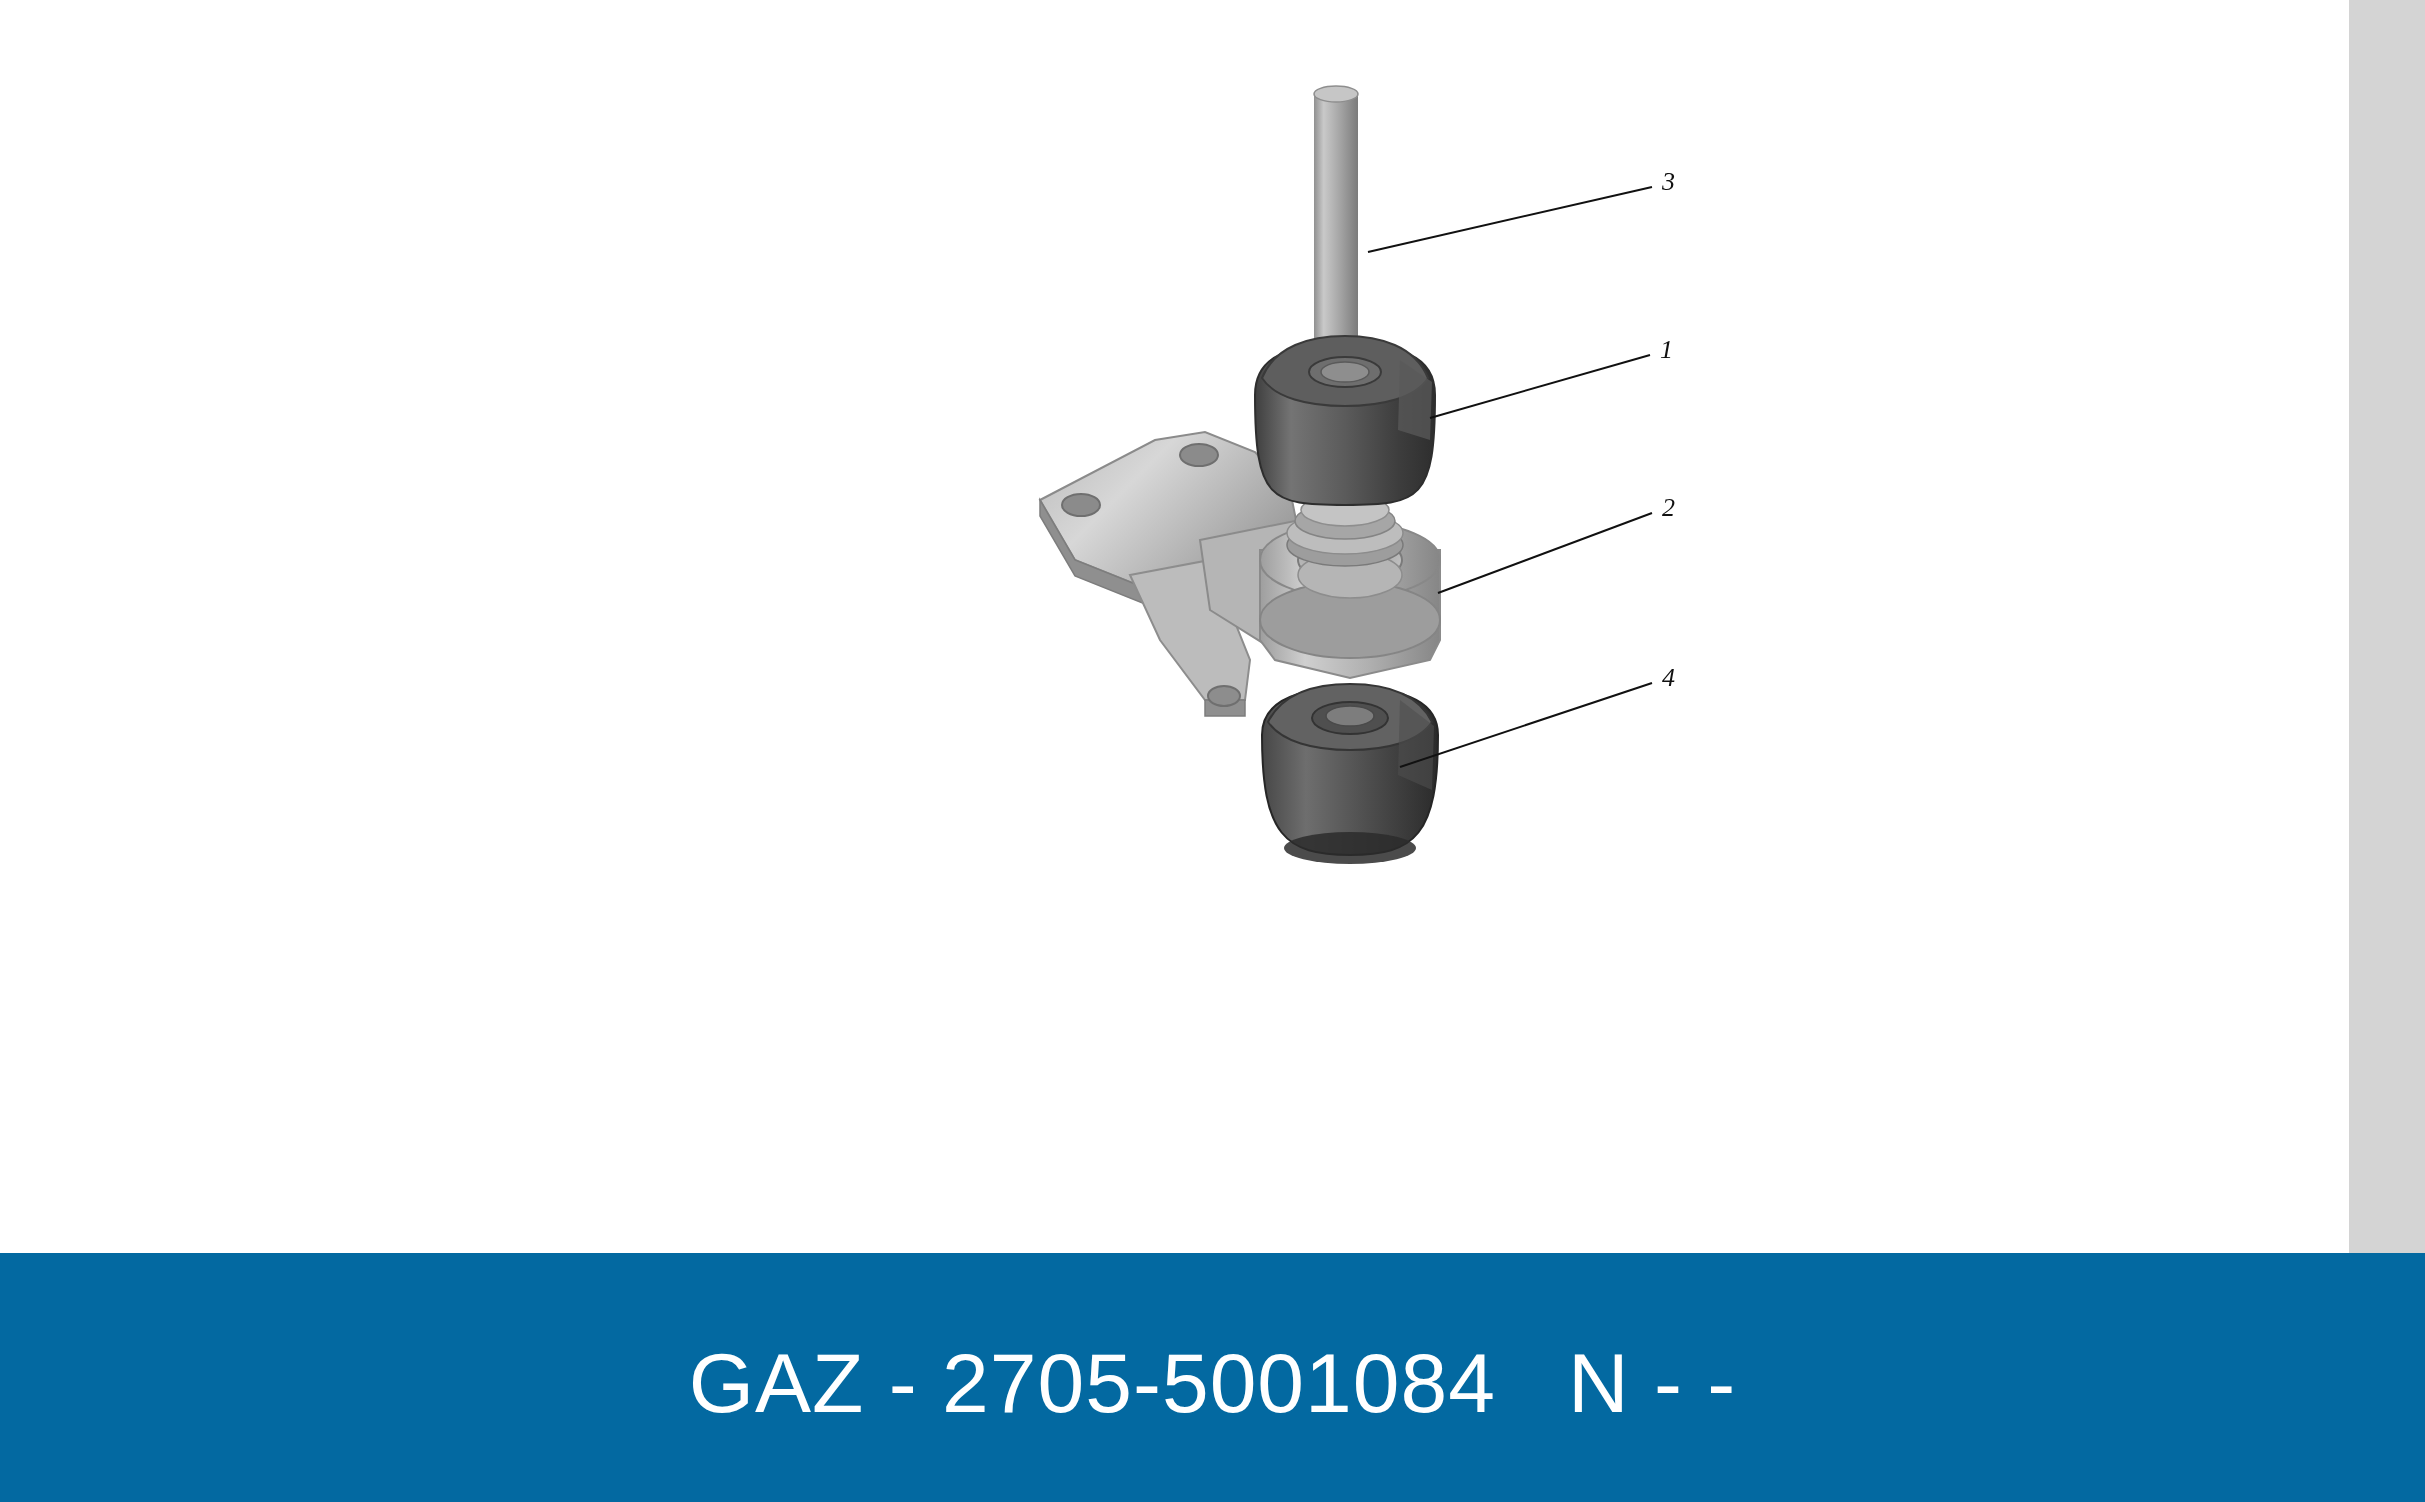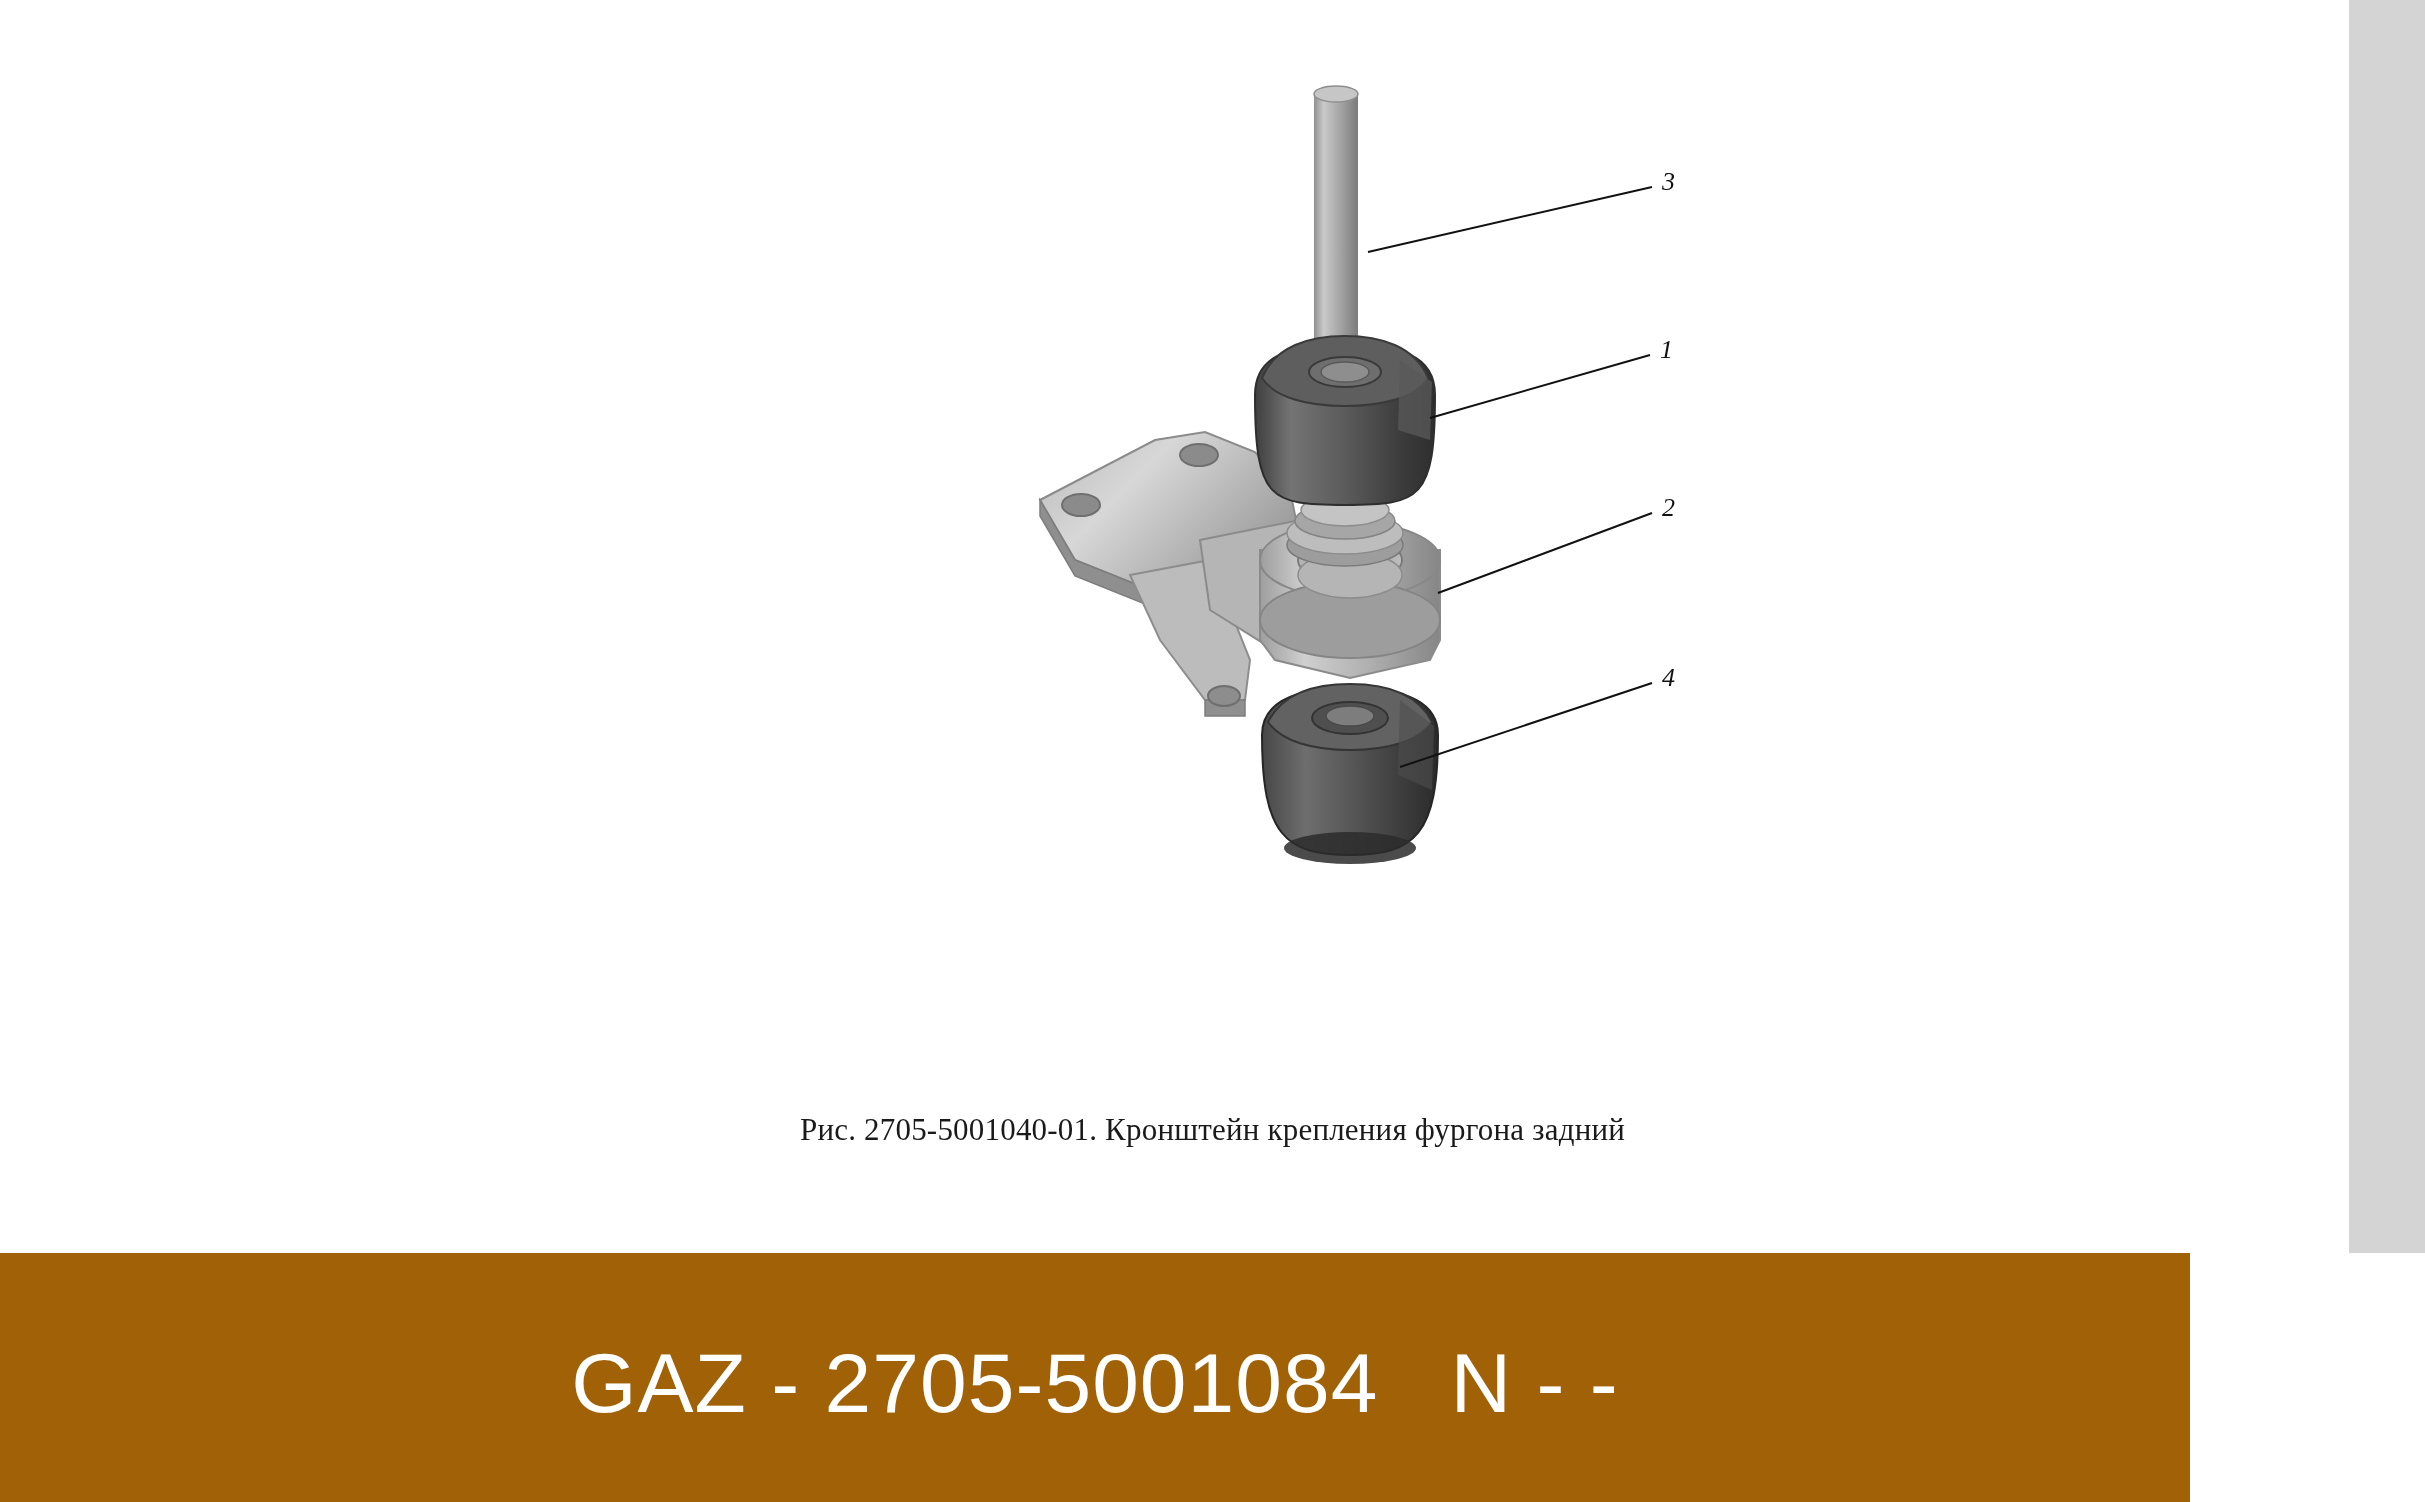--- a/index.html
+++ b/index.html
@@ -60,23 +60,23 @@
     color: #1a1a1a;
     letter-spacing: 0.2px;
     white-space: nowrap;
   }
 
   
   #bottom-bar {
     position: absolute;
     left: 0;
     top: 1253px;
-    width: 2190px;
+    width: 2425px;
     height: 249px;
-    background: #a16207;
+    background: #0369a1;
     display: flex;
     align-items: center;
     justify-content: center;
   }
   #bottom-bar-inner {
     display: flex;
     align-items: baseline;
     color: #ffffff;
     font-size: 84px;
     font-weight: 400;
@@ -212,21 +212,20 @@
         <text class="callout-label" x="1660" y="358">1</text>
 
         <line x1="1438" y1="593" x2="1652" y2="513" stroke="#111111" stroke-width="2"></line>
         <text class="callout-label" x="1662" y="516">2</text>
 
         <line x1="1400" y1="767" x2="1652" y2="683" stroke="#111111" stroke-width="2"></line>
         <text class="callout-label" x="1662" y="686">4</text>
       </g>
     </svg>
 
-    <div id="figure-caption">Рис. 2705-5001040-01. Кронштейн крепления фургона задний</div>
   </div>
 
   <div id="bottom-bar">
     <div id="bottom-bar-inner">
       <span id="part-code">GAZ - 2705-5001084</span>
       <span id="part-qty">N - -</span>
     </div>
   </div>
 
 </div>

